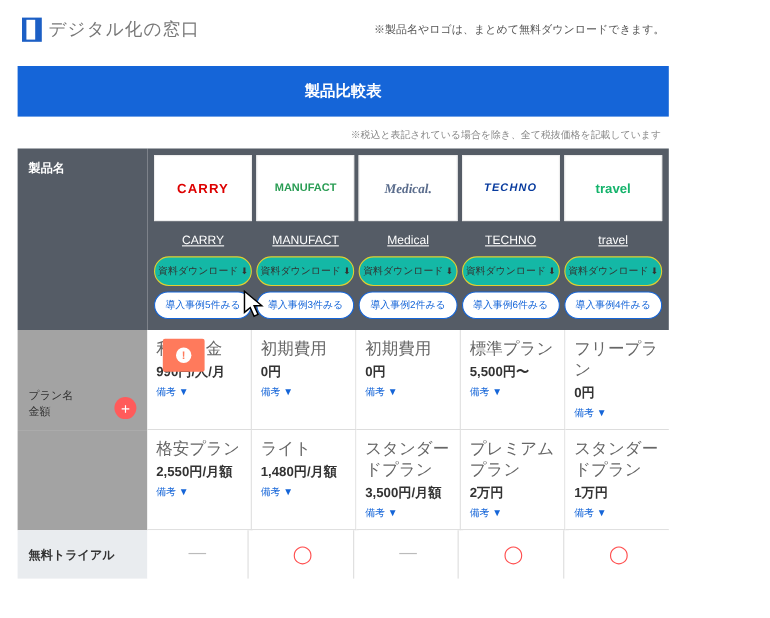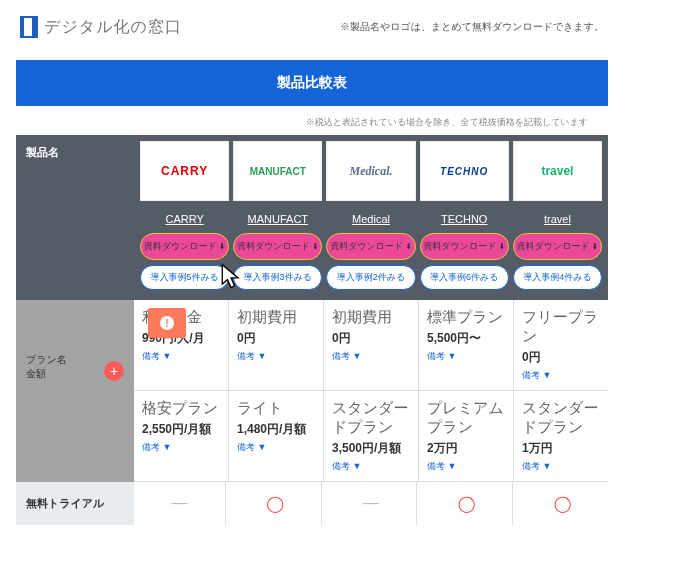--- a/index.html
+++ b/index.html
@@ -5,37 +5,37 @@
 *{margin:0;padding:0;box-sizing:border-box;font-family:"Hiragino Kaku Gothic Pro","Meiryo",sans-serif}
 body{background:#fff;font-size:11px;color:#333}
 .wrapper{width:624px;height:562px;overflow:hidden;position:relative}
 .header{display:flex;justify-content:space-between;align-items:center;padding:16px 20px}
 .logo{display:flex;align-items:center;gap:6px}
 .logo-icon{width:18px;height:22px;background:#1c5fc5;position:relative}
 .logo-icon::after{content:"";position:absolute;left:4px;top:2px;width:8px;height:18px;background:#fff}
 .logo-text{font-size:16px;color:#777;letter-spacing:1px}
 .disclaimer{font-size:10px;color:#555}
 .title-bar{background:#1565d8;color:#fff;text-align:center;padding:14px 0;font-size:14px;font-weight:bold;margin:6px 16px 6px}
-.note{text-align:right;font-size:9px;color:#888;padding:4px 36px 6px}
+.note{text-align:right;font-size:9px;color:#888;padding:4px 23px 6px}
 .table{display:flex;flex-direction:column;margin:0 16px}
 .row{display:flex}
 .label-col{width:118px;flex-shrink:0}
 .data-col{flex:1;min-width:0}
 .cols{display:flex;gap:4px}
 .cell{flex:1;min-width:0}
 .product-header{background:#555c66;color:#fff;padding:10px;font-size:11px;font-weight:bold}
 .product-header-row .data-col{background:#555c66;padding:6px 6px 10px}
 .logo-box{background:#fff;height:60px;display:flex;align-items:center;justify-content:center;border:1px solid #eee;margin-bottom:8px;font-weight:bold;font-size:12px}
 .carry{color:#d00;font-weight:900;letter-spacing:1px}
 .manufact{color:#2a9d54;font-weight:900;font-size:10px}
 .medical{color:#5a6c8c;font-family:serif;font-style:italic}
 .techno{color:#083b9e;font-weight:900;font-style:italic;font-size:10px;letter-spacing:1px}
 .travel{color:#14b36b;font-weight:bold}
 .product-name{color:#fff;text-decoration:underline;text-align:center;font-size:11px;padding:4px 0 8px;cursor:pointer}
-.btn-yellow{background:#ec4899;color:#333;border-radius:14px;text-align:center;padding:6px 2px;font-size:9px;margin-bottom:5px;border:1px solid #e0ce30;cursor:pointer}
+.btn-yellow{background:#14b8a6;color:#333;border-radius:14px;text-align:center;padding:6px 2px;font-size:9px;margin-bottom:5px;border:1px solid #e0ce30;cursor:pointer}
 .btn-outline{background:#fff;color:#1565d8;border:1px solid #1565d8;border-radius:14px;text-align:center;padding:5px 2px;font-size:9px;cursor:pointer}
 .section-label{background:#e9ecef;padding:10px;font-weight:bold;font-size:12px;display:flex;align-items:center}
 .plan-label{background:#a3a3a3;padding:10px;font-size:10px;display:flex;justify-content:space-between;align-items:flex-end}
 .plan-label .plus{width:20px;height:20px;background:#ff5b5b;border-radius:50%;color:#fff;display:flex;align-items:center;justify-content:center;font-size:14px;cursor:pointer}
 .price-row .cols{gap:0}
 .price-cell{flex:1;border-right:1px solid #ddd;border-bottom:1px solid #ddd;padding:8px;background:#fff;min-height:78px}
 .price-cell:last-child{border-right:none}
 .p-title{font-size:15px;color:#666;margin-bottom:3px}
 .p-val{font-size:12px;font-weight:bold;margin-bottom:3px}
 .p-link{font-size:9px;color:#1565d8;cursor:pointer}

